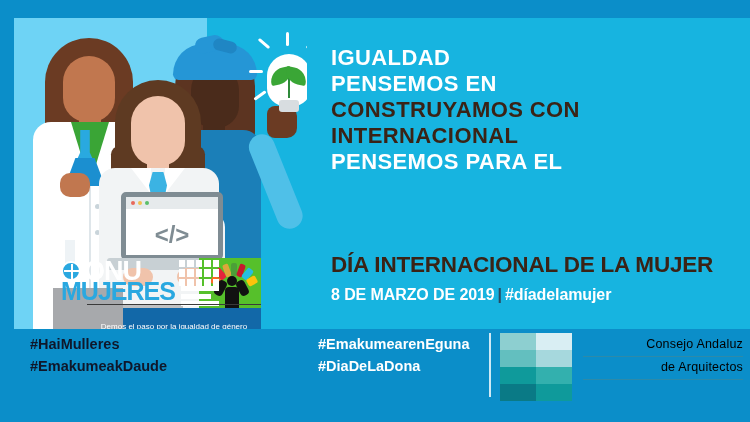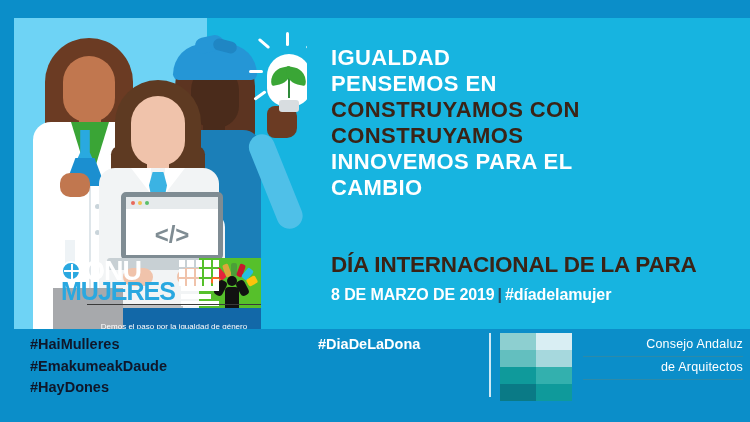--- a/index.html
+++ b/index.html
@@ -332,21 +332,21 @@
   .divider{
     position:absolute;left:489px;top:333px;width:2px;height:64px;background:#cfe9f5;
   }
   .caco-grid{
     position:absolute;left:500px;top:333px;width:72px;height:68px;
     display:grid;grid-template-columns:1fr 1fr;grid-template-rows:repeat(4,1fr);
   }
   .caco-grid i{display:block;}
   .caco-text{
     position:absolute;left:583px;top:334px;width:160px;
-    text-align:right;color:#ffffff;
+    text-align:right;color:#000000;
     font-size:12.5px;line-height:21px;letter-spacing:0.2px;
   }
   .caco-text div{
     border-bottom:1px solid #2d8aa8;padding-bottom:1px;
   }
 </style>
 </head>
 <body>
 
 <div id="poster">
@@ -469,36 +469,35 @@
 
     <div class="capline"></div>
     <div class="capbar"></div>
     <div class="cap2">Demos el paso por la igualdad de género</div>
   </div>
 
   <div class="headline">
     <div class="hl-white">IGUALDAD</div>
     <div class="hl-white">PENSEMOS EN</div>
     <div class="hl-dark">CONSTRUYAMOS CON</div>
-    <div class="hl-dark">CONSTRUYAMOS</div>
-    <div class="hl-white">INNOVEMOS PARA EL</div>
-    <div class="hl-white">CAMBIO</div>
-  </div>
-
-  <div class="title">DÍA INTERNACIONAL DE LA PARA</div>
+    <div class="hl-dark">INTERNACIONAL</div>
+    <div class="hl-white">PENSEMOS PARA EL</div>
+  </div>
+
+  <div class="title">DÍA INTERNACIONAL DE LA MUJER</div>
   <div class="subtitle">
     <span>8 DE MARZO DE 2019</span><span class="sub-sep">|</span><span>#díadelamujer</span>
   </div>
 
   <div class="tags-left">
     <div>#HaiMulleres</div>
     <div>#EmakumeakDaude</div>
-    <div>#HayDones</div>
   </div>
   <div class="tags-mid">
+    <div>#EmakumearenEguna</div>
     <div>#DiaDeLaDona</div>
   </div>
 
   <div class="divider"></div>
   <div class="caco-grid">
     <i style="background: rgb(141, 207, 208);"></i>
     <i style="background: rgb(217, 238, 243);"></i>
     <i style="background: rgb(99, 191, 191);"></i>
     <i style="background: rgb(166, 216, 221);"></i>
     <i style="background: rgb(15, 154, 155);"></i>

